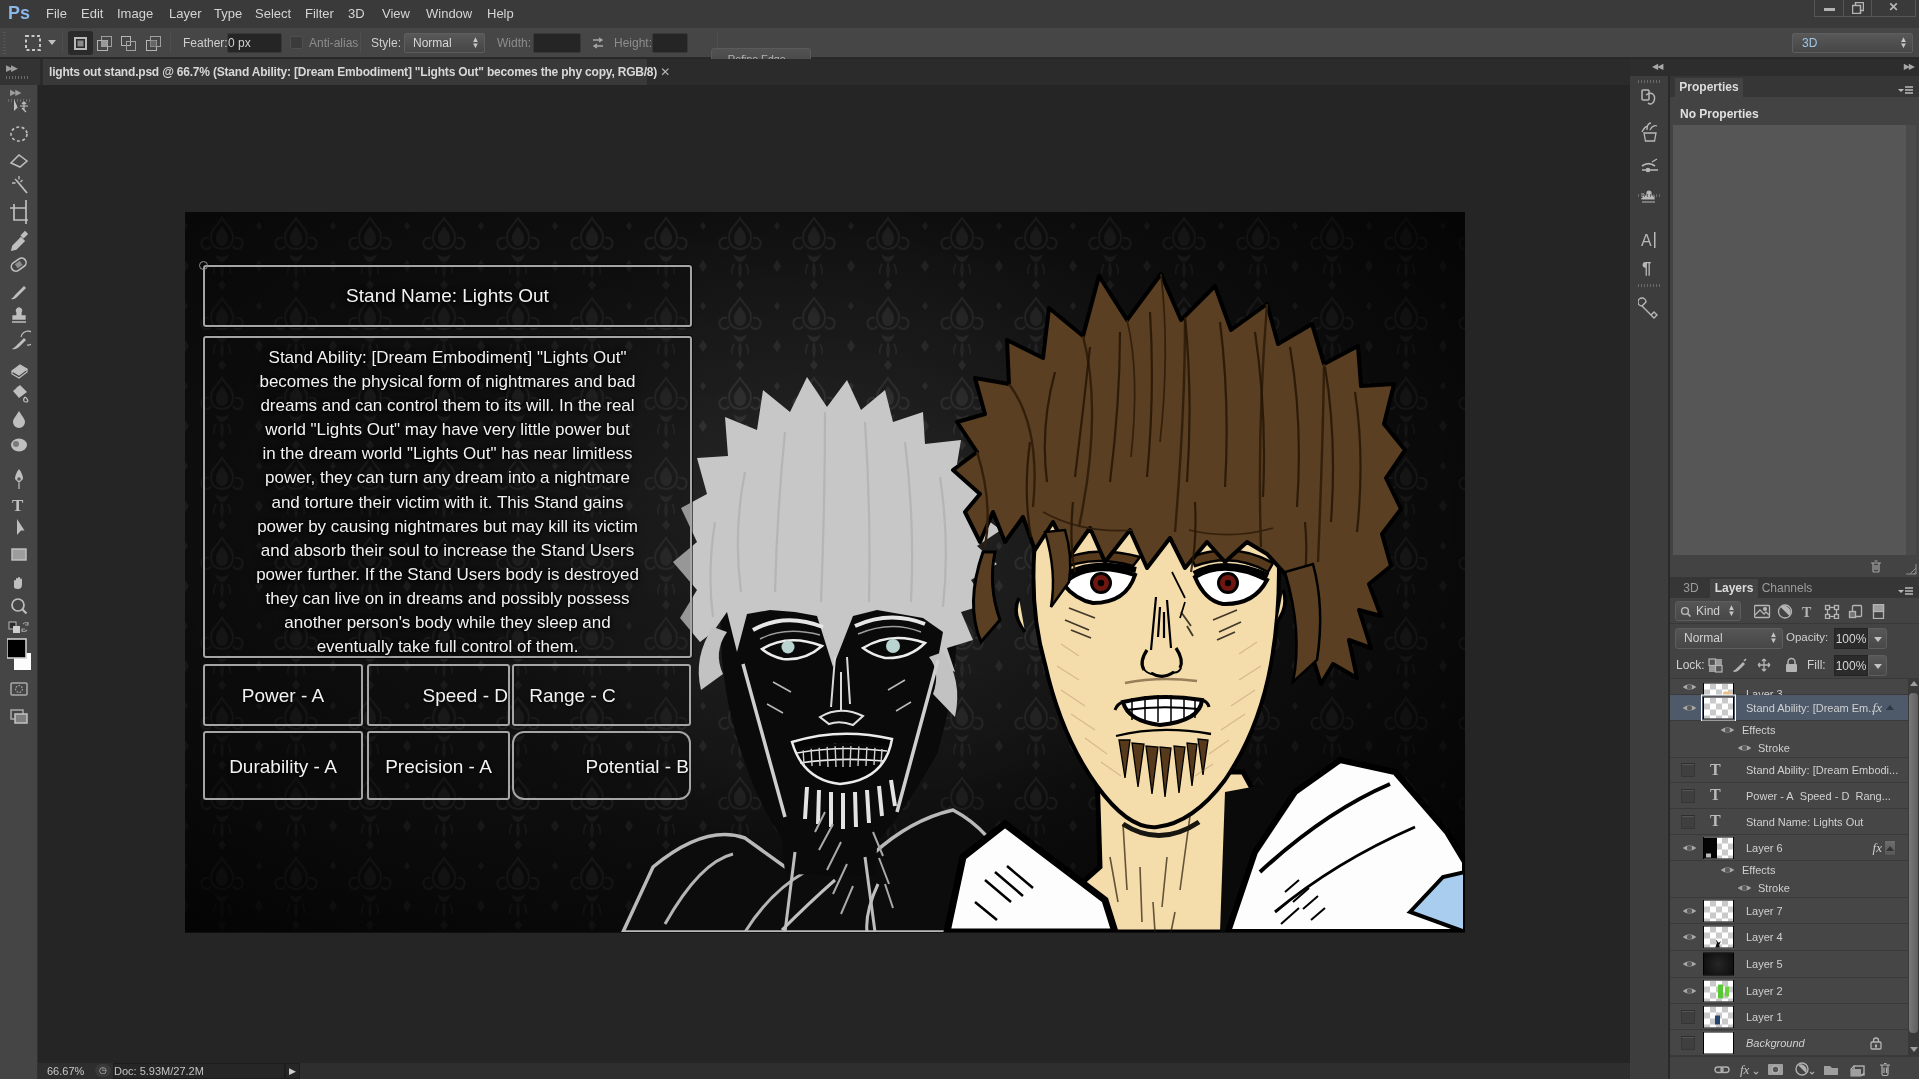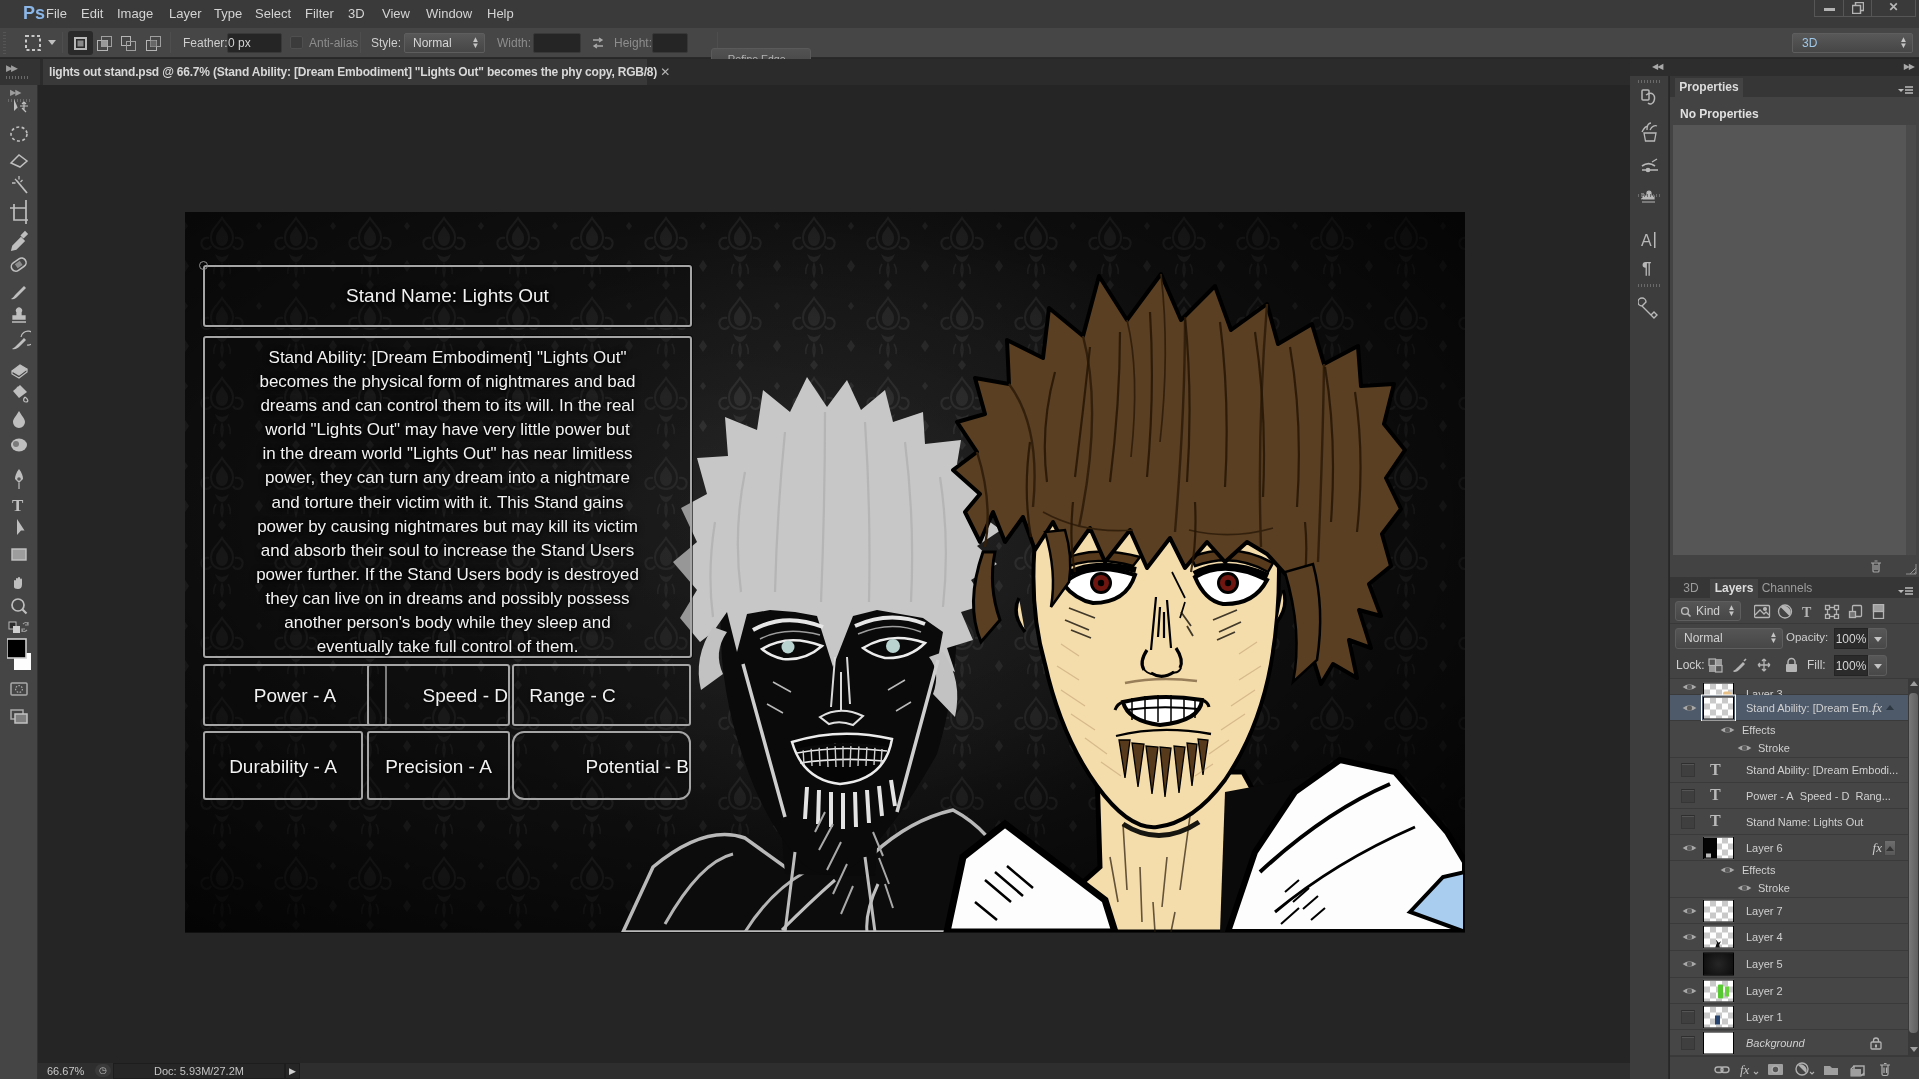--- a/index.html
+++ b/index.html
@@ -2,21 +2,21 @@
 <html><head>
 <meta charset="utf-8">
 <style>
   * { margin:0; padding:0; box-sizing:border-box; }
   html,body { width:1919px; height:1079px; overflow:hidden; background:#272727;
     font-family:"Liberation Sans", sans-serif; }
   .abs { position:absolute; }
   
   #menubar { position:absolute; left:0; top:0; width:1919px; height:28px; background:#3a3a3a; }
   #menubar .m { position:absolute; top:6px; font-size:13px; color:#d4d4d4; }
-  #pslogo { position:absolute; left:8px; top:3px; font-size:18px; font-weight:bold; color:#8ab6e8;margin-left:15px; }
+  #pslogo { position:absolute; left:8px; top:3px; font-size:18px; font-weight:bold; color:#8ab6e8; }
   
   #optionsbar { position:absolute; left:0; top:28px; width:1919px; height:30px; background:#464646; border-bottom:1px solid #2a2a2a;}
   .olabel { position:absolute; top:8px; font-size:12px; color:#cfcfcf; }
   .odark { position:absolute; background:#252525; border:1px solid #383838; border-radius:2px; }
   .osep { position:absolute; top:4px; width:1px; height:21px; background:#373737; border-right:1px solid #4e4e4e; }
   .odrop { position:absolute; top:5px; height:20px; background:linear-gradient(#585858,#464646); border:1px solid #5e5e5e; border-radius:2px; color:#d6d6d6; font-size:12px; }
   .spinner { position:absolute; right:4px; top:3px; width:9px; height:13px; color:#c5c5c5; font-size:8px; line-height:6px; text-align:center;}
   
   #tabbar { position:absolute; left:0; top:59px; width:1630px; height:26px; background:#2b2b2b; }
   #tabstrip-left { position:absolute; left:0; top:59px; width:40px; height:26px; background:#333333; color:#9d9d9d; }
@@ -247,21 +247,21 @@
   <path d="M1100 360 Q1118 420 1108 470 L1132 448 Q1140 396 1128 352 Z" fill="#5a3f22" stroke="#000" stroke-width="2.5"></path>
   <path d="M860 320 Q872 360 866 395 L884 370 Q888 345 880 318 Z" fill="#5a3f22" stroke="#000" stroke-width="2.5"></path>
 </g>
 </svg>
 
 <div style="position:absolute;left:18px;top:53px;width:489px;height:62px;border:2px solid #a5a5a5;border-radius:3px;background:rgba(8,8,8,0.25);box-shadow:0 0 0 1px rgba(0,0,0,0.6)"></div>
 <div style="position:absolute;left:14px;top:49px;width:9px;height:9px;border:1.5px solid #8f8f8f;border-radius:50%"></div>
 <div style="position:absolute;left:18px;top:53px;width:489px;height:62px;color:#f2f2f2;font-size:19px;text-align:center;line-height:62px;text-shadow:0 1px 3px #000,0 0 6px #000">Stand Name: Lights Out</div>
 <div style="position:absolute;left:18px;top:124px;width:489px;height:322px;border:2px solid #a5a5a5;border-radius:3px;background:rgba(8,8,8,0.25);box-shadow:0 0 0 1px rgba(0,0,0,0.6)"></div>
 <div style="position:absolute;left:20px;top:134px;width:485px;color:#f2f2f2;font-size:17px;line-height:24.1px;text-align:center;text-shadow:0 1px 3px #000,0 0 6px #000">Stand Ability: [Dream Embodiment] "Lights Out"<br>becomes the physical form of nightmares and bad<br>dreams and can control them to its will. In the real<br>world "Lights Out" may have very little power but<br>in the dream world "Lights Out" has near limitless<br>power, they can turn any dream into a nightmare<br>and torture their victim with it. This Stand gains<br>power by causing nightmares but may kill its victim<br>and absorb their soul to increase the Stand Users<br>power further. If the Stand Users body is destroyed<br>they can live on in dreams and possibly possess<br>another person's body while they sleep and<br>eventually take full control of them.</div>
-<div style="position:absolute;left:18px;top:452px;width:184px;height:62px;border:2px solid #a5a5a5;border-radius:3px;background:rgba(8,8,8,0.25);color:#f2f2f2;font-size:19px;text-align:center;line-height:60px;text-shadow:0 1px 3px #000">Power - A</div>
+<div style="position:absolute;left:18px;top:452px;width:160px;height:62px;border:2px solid #a5a5a5;border-radius:3px;background:rgba(8,8,8,0.25);color:#f2f2f2;font-size:19px;text-align:center;line-height:60px;text-shadow:0 1px 3px #000">Power - A</div>
 <div style="position:absolute;left:182px;top:452px;width:143px;height:62px;border:2px solid #a5a5a5;border-radius:3px;background:rgba(8,8,8,0.25);color:#f2f2f2;font-size:19px;text-align:right;line-height:60px;text-shadow:0 1px 3px #000">Speed - D</div>
 <div style="position:absolute;left:327px;top:452px;width:179px;height:62px;border:2px solid #a5a5a5;border-radius:3px;background:rgba(8,8,8,0.25);color:#f2f2f2;font-size:19px;text-align:center;line-height:60px;text-shadow:0 1px 3px #000;text-indent:-58px">Range - C</div>
 <div style="position:absolute;left:18px;top:519px;width:160px;height:69px;border:2px solid #a5a5a5;border-radius:3px;background:rgba(8,8,8,0.25);color:#f2f2f2;font-size:19px;text-align:center;line-height:67px;text-shadow:0 1px 3px #000">Durability - A</div>
 <div style="position:absolute;left:182px;top:519px;width:143px;height:69px;border:2px solid #a5a5a5;border-radius:3px;background:rgba(8,8,8,0.25);color:#f2f2f2;font-size:19px;text-align:center;line-height:67px;text-shadow:0 1px 3px #000">Precision - A</div>
 <div style="position:absolute;left:327px;top:519px;width:179px;height:69px;border:2px solid #a5a5a5;border-radius:12px;background:rgba(8,8,8,0.25);color:#f2f2f2;font-size:19px;text-align:right;line-height:67px;text-shadow:0 1px 3px #000;text-indent:-50px">Potential - B</div>
 </div>
 
 <div id="toolbar">
   <div style="position:absolute;left:10px;top:3px;font-size:8px;color:#9d9d9d;letter-spacing:-1px">▶▶</div>
   <div style="position:absolute;left:8px;top:14px;width:22px;height:3px;background:repeating-linear-gradient(90deg,#6a6a6a 0 1px,transparent 1px 3px)"></div>
@@ -333,21 +333,21 @@
     <circle cx="12" cy="598" r="3.4" fill="none" stroke="#a9a9a9" stroke-width="1.2" stroke-dasharray="1.6 1.4"></circle>
 
     <rect x="4" y="619" width="12" height="9" fill="none" stroke="#a9a9a9" stroke-width="1.5"></rect>
     <rect x="8" y="623" width="12" height="9" fill="#7f7f7f" stroke="#c2c2c2" stroke-width="1.5"></rect>
   </svg>
 </div>
 
 <div id="statusbar">
   <div style="position:absolute;left:9px;top:2px">66.67%</div>
   <div style="position:absolute;left:57px;top:1px;width:16px;height:13px;background:#3a3a3a;border-radius:7px;color:#bbb;font-size:9px;text-align:center;line-height:13px">◷</div>
-  <div style="position:absolute;left:75px;top:0;width:172px;height:16px;background:#262626;border:1px solid #1d1d1d;color:#c4c4c4;text-align:center;line-height:15px">Doc: 5.93M/27.2M</div>
+  <div style="position:absolute;left:75px;top:0;width:172px;height:16px;background:#262626;border:1px solid #1d1d1d;color:#c4c4c4;line-height:15px">Doc: 5.93M/27.2M</div>
   <div style="position:absolute;left:247px;top:0;width:15px;height:16px;background:#262626;border:1px solid #1d1d1d;color:#d0d0d0;font-size:9px;text-align:center;line-height:15px">▶</div>
 </div>
 
 <div id="dockheader">
   <div style="position:absolute;left:22px;top:3px;font-size:8px;color:#a8a8a8;letter-spacing:-1px">◀◀</div>
   <div style="position:absolute;right:5px;top:3px;font-size:8px;color:#a8a8a8;letter-spacing:-1px">▶▶</div>
 </div>
 <div id="iconstrip">
   <div style="position:absolute;left:8px;top:4px;width:22px;height:3px;background:repeating-linear-gradient(90deg,#6a6a6a 0 1px,transparent 1px 3px)"></div>
   <svg class="abs" style="left:8px;top:10px" width="24" height="300" viewBox="0 0 24 300">

